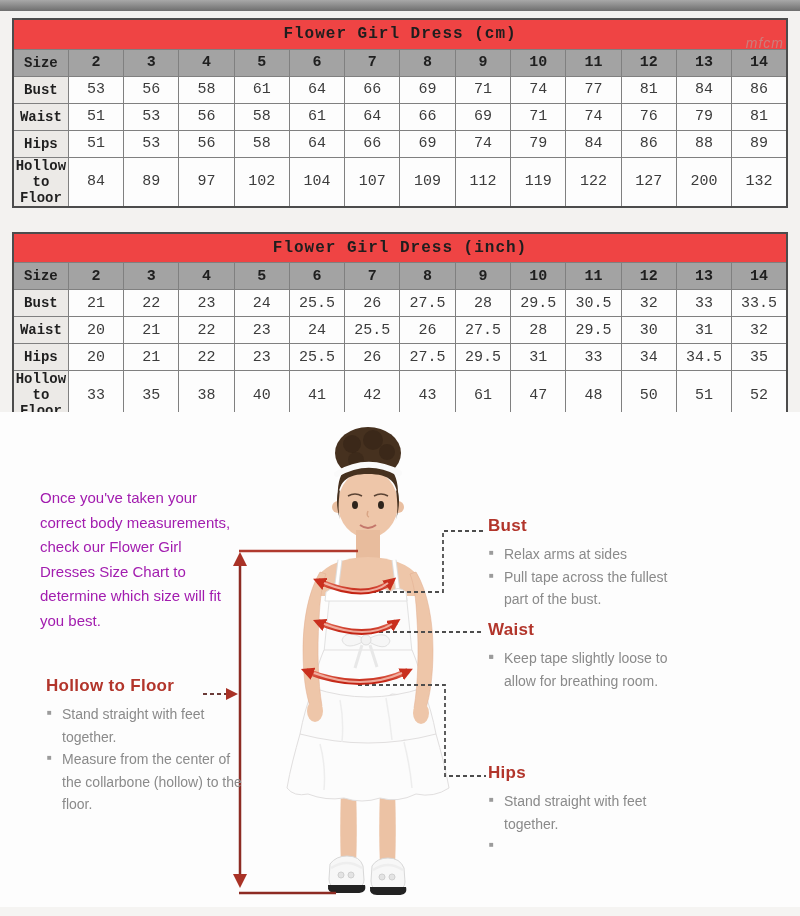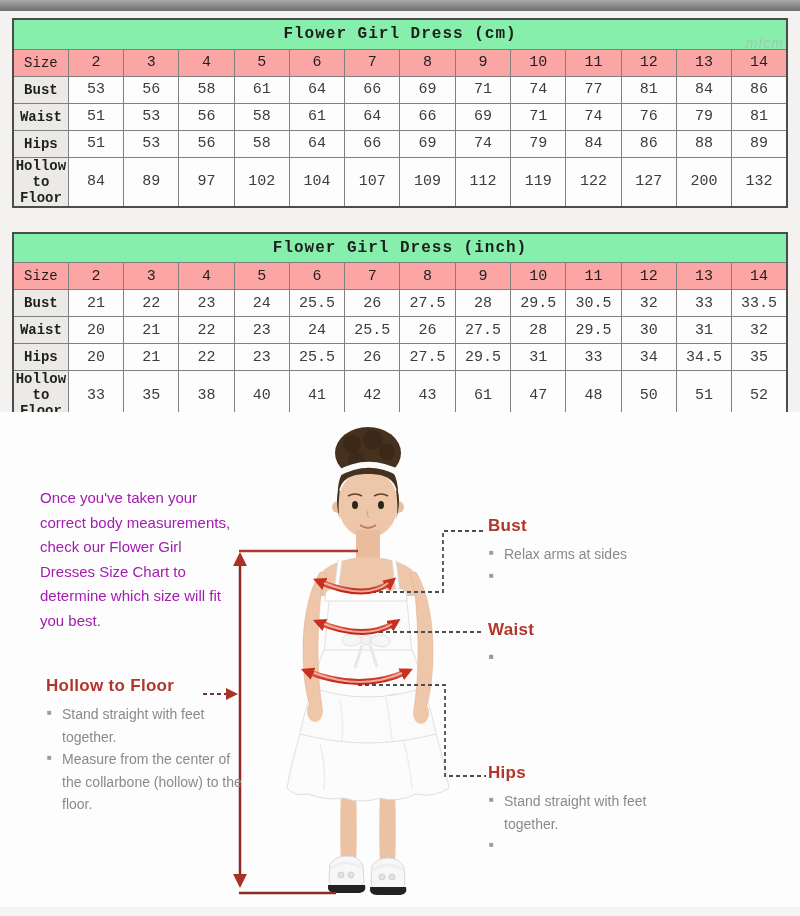--- a/index.html
+++ b/index.html
@@ -15,23 +15,23 @@
 
   .watermark { position:absolute; right:16px; top:24px; font-size:14px;
     color:#aeaca9; opacity:.55; letter-spacing:1px; font-style:italic; }
 
   table.size-table { border-collapse:collapse; table-layout:fixed; width:776px;
     background:#fdfdfd; border:2px solid #4c4c4c;
     font-family:"Liberation Mono", monospace; }
   table.size-table + table.size-table { margin-top:24px; }
   .size-table td, .size-table th { border:1px solid #808080; text-align:center;
     height:27px; font-size:15px; font-weight:normal; color:#3c3c3c; overflow:hidden; }
-  .size-table tr.t-title td { height:30px; background:#86efac; font-weight:bold;
+  .size-table tr.t-title td { height:30px; background:#ef4444; font-weight:bold;
     font-size:16px; color:#1e1e1e; letter-spacing:1px; }
-  .size-table tr:nth-child(2) th { background:#fca5a5; font-weight:normal; color:#1f1f1f; }
+  .size-table tr:nth-child(2) th { background:#a3a3a3; font-weight:bold; color:#1f1f1f; }
   .size-table th.lab { background:#eceae7; font-weight:bold; color:#1f1f1f;
     width:132px; font-size:14px; }
   .size-table td.note { color:var(--note_red,#e02b2b); font-weight:bold;
     font-size:15px; height:25px; letter-spacing:.5px; }
 
   .guide-area { position:absolute; left:0; top:412px; width:800px; height:504px;
     background:#fdfdfd; }
   .guide-area .floorfade { position:absolute; left:0; bottom:0; width:800px;
     height:9px; background:#f5f4f2; }
 
@@ -369,29 +369,29 @@
     <ul>
         <li><span class="sq">■</span><span>Stand straight with feet together.</span></li>
         <li><span class="sq">■</span><span>Measure from the center of the collarbone (hollow) to the floor.</span></li>
       </ul>
   </div>
 
   <div class="gtext label-block blk-bust">
     <h3>Bust</h3>
     <ul>
         <li><span class="sq">■</span><span>Relax arms at sides</span></li>
-        <li><span class="sq">■</span></li>
+        <li><span class="sq">■</span><span>Pull tape across the fullest part of the bust.</span></li>
       </ul>
   </div>
 
   <div class="gtext label-block blk-waist">
     <h3>Waist</h3>
     <ul>
         <li><span class="sq">■</span></li>
-        <li><span class="sq">■</span></li>
+        <li><span class="sq">■</span><span>Keep tape slightly loose to allow for breathing room.</span></li>
       </ul>
   </div>
 
   <div class="gtext label-block blk-hips">
     <h3>Hips</h3>
     <ul>
         <li><span class="sq">■</span><span>Stand straight with feet together.</span></li>
         <li><span class="sq">■</span></li>
       </ul>
   </div>

